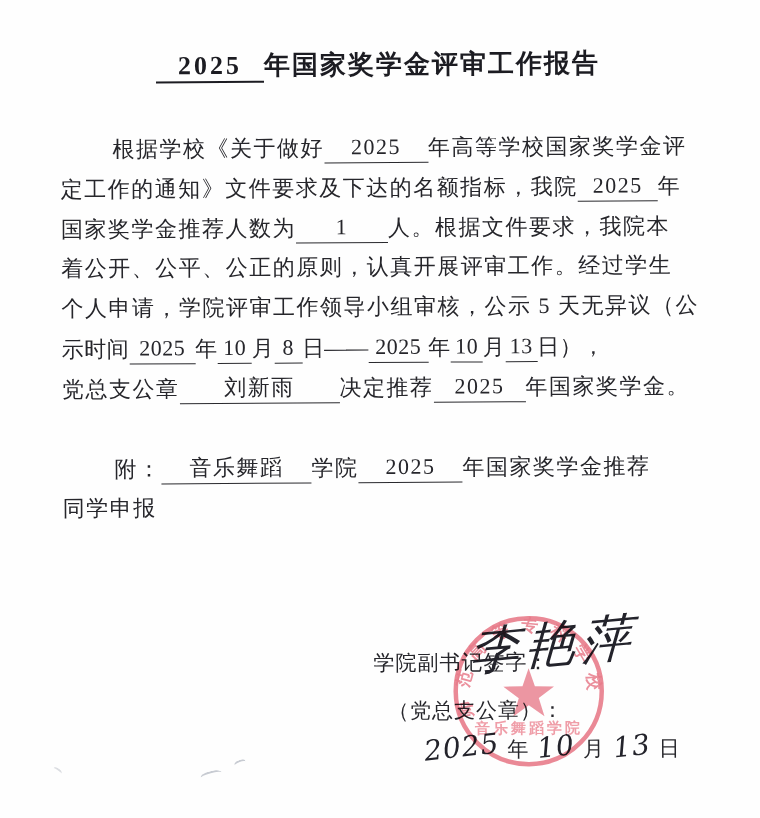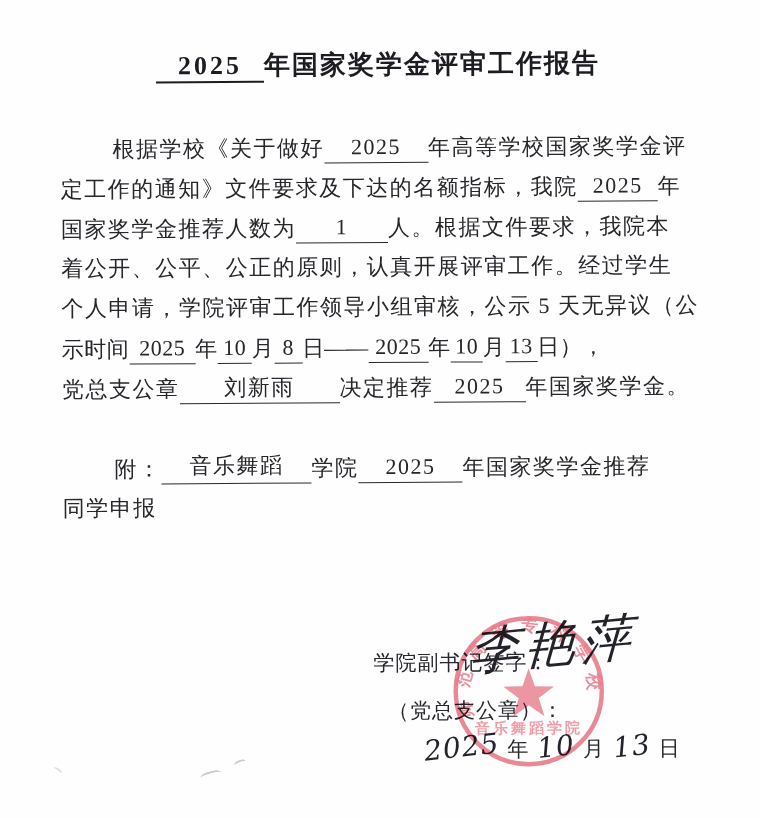--- a/index.html
+++ b/index.html
@@ -95,21 +95,21 @@
       <span>个人申请，学院评审工作领导小组审核，公示 5 天无异议（公</span>
     </div>
     <div class="body-line" style="top:332px; letter-spacing:0.5px;">
       <span>示时间</span><span class="blank" style="min-width:66px;">2025</span><span>年</span><span class="blank" style="min-width:34px;">10</span><span>月</span><span class="blank" style="min-width:28px;">8</span><span class="dash">日——</span><span class="blank" style="min-width:60px;">2025</span><span>年</span><span class="blank" style="min-width:32px;">10</span><span>月</span><span class="blank" style="min-width:32px;">13</span><span>日），</span>
     </div>
     <div class="body-line" style="top:372px;">
       <span>党总支公章</span><span class="blank" style="min-width:160px;">刘新雨</span><span>决定推荐</span><span class="blank" style="min-width:92px;">2025</span><span>年国家奖学金。</span>
     </div>
 
     <div class="body-line indent" style="top:452px;">
-      <span>附：</span><span class="blank" style="min-width:150px;font-family:Liberation Mono, monospace;">音乐舞蹈</span><span>学院</span><span class="blank" style="min-width:104px;">2025</span><span>年国家奖学金推荐</span>
+      <span>附：</span><span class="blank" style="min-width:150px;">音乐舞蹈</span><span>学院</span><span class="blank" style="min-width:104px;">2025</span><span>年国家奖学金推荐</span>
     </div>
     <div class="body-line" style="top:492px;">
       <span>同学申报</span>
     </div>
 
     <div class="sig-label" style="top:649px; left:372px;">学院副书记签字：</div>
     <div class="sig-name hand">李艳萍</div>
     <div class="sig-label" style="top:697px; left:386px;">（党总支公章）：</div>
 
     <div class="date-line">

